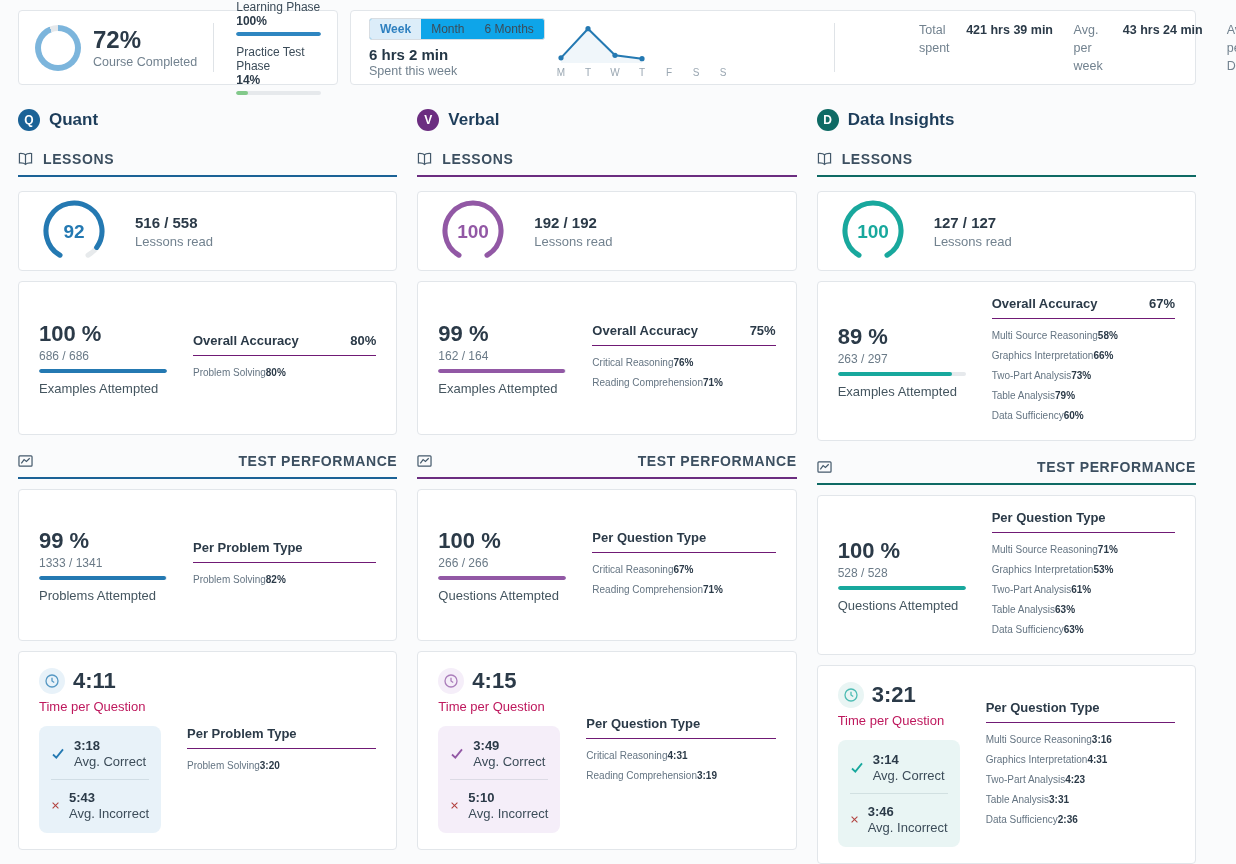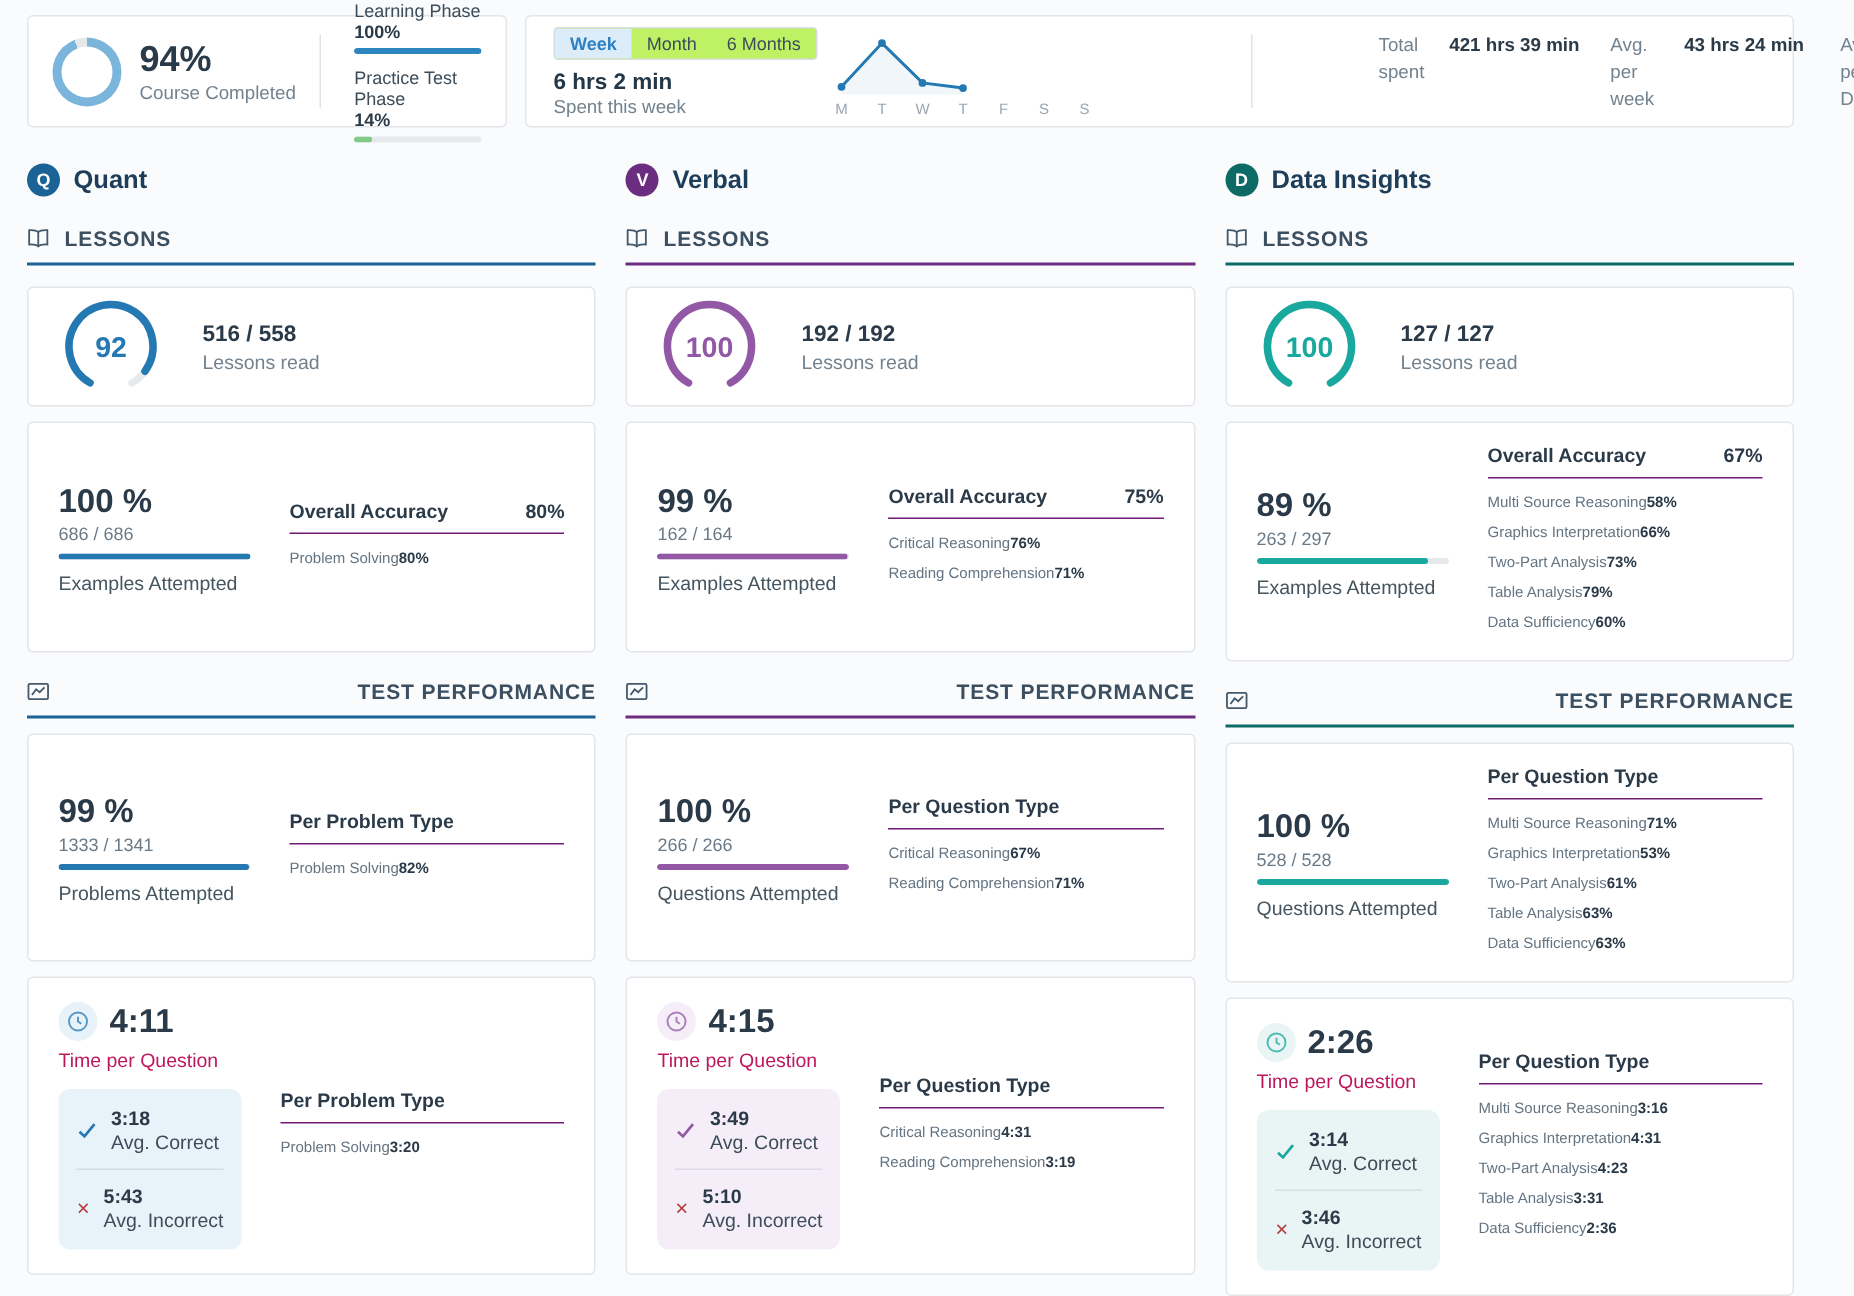--- a/index.html
+++ b/index.html
@@ -17,21 +17,21 @@
   .completion-text .sub { font-size:12.5px; color:#72828f; margin-top:1px; white-space:nowrap; }
   .vdiv { width:1px; background:#dfe3e7; align-self:stretch; margin:12px 4px; }
   .phases { flex:1; display:flex; flex-direction:column; gap:9px; padding-left:6px; }
   .phase-top { display:flex; justify-content:space-between; font-size:12px; color:#3c4c59;flex-direction:column; }
   .phase-top .pv { font-weight:700; color:#2b3a48; }
   .bar-track { height:4px; background:#e6e9ec; border-radius:2px; margin-top:4px; overflow:hidden; }
   .bar-fill { height:100%; border-radius:2px; background:var(--accent,#2e86c1); }
 
   .time-card { flex:1; height:75px; display:flex; align-items:center; padding:0 18px; }
   .time-left { width:172px; }
-  .tabs { display:inline-flex; border:1px solid #d8dde2; border-radius:3px; overflow:hidden; background:#bef264; }
+  .tabs { display:inline-flex; border:1px solid #d8dde2; border-radius:3px; overflow:hidden; background:#0ea5e9; }
   .tab { font-size:12px; padding:3px 10px; color:#3c4c59; cursor:pointer; white-space:nowrap; }
   .tab.active { background:#dcedf9; color:#2e80c0; font-weight:700; }
   .spent { font-size:15px; font-weight:700; color:#243746; margin-top:6px; }
   .spent-caption { font-size:12.5px; color:#72828f; margin-top:1px; }
   .spark { width:200px; margin-left:8px; }
   .fspace { flex:1; }
   .overview-stats { width:258px; display:flex; flex-direction:row; gap:4px; }
   .orow { display:grid; grid-template-columns:1fr 120px; font-size:12.5px; line-height:18px; }
   .orow .ol { color:#72828f; }
   .orow .ov { font-weight:700; color:#2b3a48; text-align:center; }
@@ -74,21 +74,21 @@
 </style>
 </head>
 <body>
 
 <div class="page">
 
   <div class="top-row">
     <div class="card completion-card">
       <div class="donut" id="donut" style="background: conic-gradient(rgb(124, 181, 220) 94%, rgb(229, 232, 235) 0deg);"></div>
       <div class="completion-text">
-        <div class="big">94%</div>
+        <div class="big">72%</div>
         <div class="sub">Course Completed</div>
       </div>
       <div class="vdiv"></div>
       <div class="phases">
         <div class="phase">
           <div class="phase-top">
             <span class="pl">Learning Phase</span>
             <span class="pv">100%</span>
           </div>
           <div class="bar-track">
@@ -524,21 +524,21 @@
 
     <div class="card timeq-card">
       <div class="timeq-left">
         <div class="time-head">
           <span class="clock-bubble">
             <svg width="16" height="16" viewBox="0 0 16 16">
               <circle cx="8" cy="8" r="6" fill="none" stroke="var(--accent)" stroke-width="1.3" opacity="0.75"></circle>
               <path d="M8 4.8V8l2.2 1.5" fill="none" stroke="var(--accent)" stroke-width="1.3" opacity="0.75"></path>
             </svg>
           </span>
-          <span class="time-big">2:26</span>
+          <span class="time-big">3:21</span>
         </div>
         <div class="time-caption">Time per Question</div>
         <div class="avg-box">
           <div class="avg-row">
             <svg width="14" height="13" viewBox="0 0 14 13">
               <path d="M2 7.5 L5.3 10.6 L12 2.4" fill="none" stroke="var(--accent)" stroke-width="1.8"></path>
             </svg>
             <div class="avg-texts">
               <div class="at">3:14</div>
               <div class="al">Avg. Correct</div>

